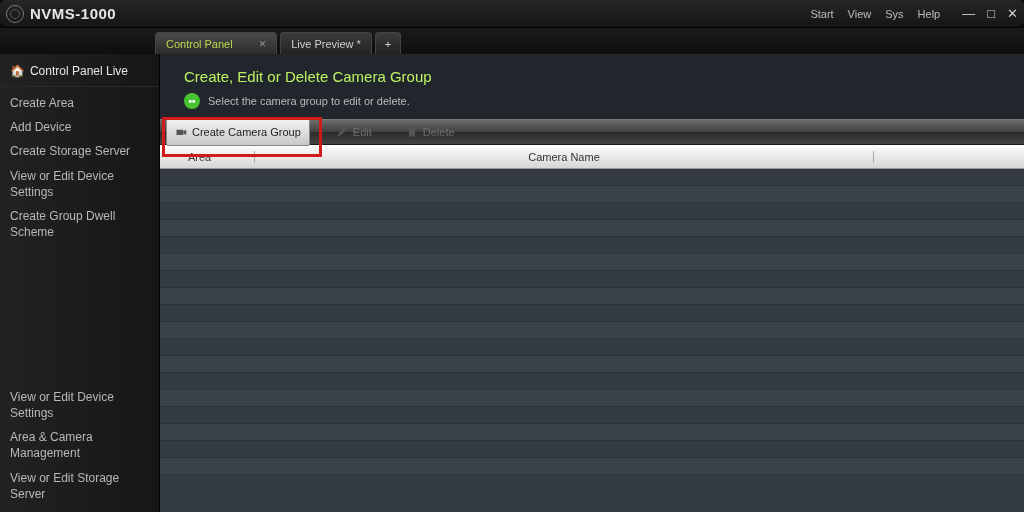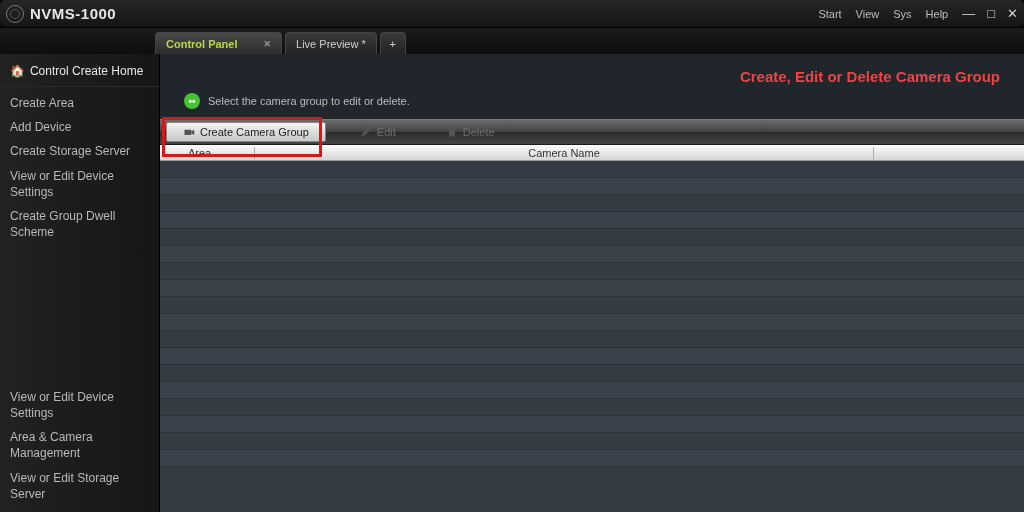--- a/index.html
+++ b/index.html
@@ -9,79 +9,79 @@
     height: 28px;
     background: linear-gradient(to bottom, #262626 0%, #151515 100%);
     display: flex; align-items: center; padding: 0 6px;
     border-bottom: 1px solid #000;
     border-radius: 6px;
   }
   .titlebar .logo { width: 18px; height: 18px; border: 1.5px solid #7a7a7a; border-radius: 50%; margin-right: 6px; position: relative; }
   .titlebar .logo::after { content:""; position:absolute; inset:3px; border:1px solid #555; border-radius:50%; }
   .titlebar .title { color:#e6e6e6; font-size: 15px; font-weight: bold; letter-spacing: 0.5px; }
   .titlebar .spacer { flex: 1; }
-  .titlebar .menu { display:flex; gap:14px; font-size:11px; color:#bdbdbd; margin-right: 14px; }
+  .titlebar .menu { display:flex; gap:14px; font-size:11px; color:#bdbdbd; margin-right: 22px; }
   .titlebar .winbtns { display:flex; gap:12px; align-items:center; color:#d0d0d0; }
   .titlebar .winbtns span { font-size: 13px; cursor: default; }
 
   .tabrow {
     height: 26px;
     background: linear-gradient(to bottom,#1b1b1b,#0e0e0e);
     display:flex; align-items:flex-end; padding-left: 155px; gap: 3px;
   }
   .tab {
     height: 22px; padding: 0 10px; display:flex; align-items:center; gap:4px;
     border-radius: 4px 4px 0 0; font-size:11px;
     background: linear-gradient(to bottom,#3b3b3b,#222);
     border:1px solid #444; border-bottom:none; color:#cfcfcf;
   }
-  .tab.active { background: linear-gradient(to bottom,#4a4a4a,#2c2c2c); color:#b8d84a; font-weight:bold;gap:26px; }
+  .tab.active { background: linear-gradient(to bottom,#4a4a4a,#2c2c2c); color:#b8d84a; font-weight:normal;gap:26px; }
   .tab .close { font-size:9px; color:#999; }
   .tab.add { width: 26px; justify-content:center; padding:0; }
 
   .body { display:flex; height: calc(512px - 28px - 26px); }
 
   .sidebar {
     width: 160px; background: linear-gradient(to right,#222 0%, #161616 100%);
     border-right:1px solid #000; display:flex; flex-direction:column;
     padding: 6px 0;
   }
   .sidebar .home { display:flex; align-items:center; gap:5px; padding: 4px 10px 8px 10px; color:#e6e6e6; font-size:12px; border-bottom:1px solid #2a2a2a; margin-bottom:4px;}
   .sidebar .item { padding: 4px 10px; color:#b8b8b8; font-size:12px; line-height:1.35; cursor:default; }
   .sidebar .flexgap { flex:1; }
 
   .main { flex:1; display:flex; flex-direction:column; background:#2d333a; }
 
   .header { padding: 14px 24px 10px 24px; background:#20262c; }
-  .header h2 { color:#ef4444; font-size:15px; font-weight:bold; margin-bottom:8px;text-align:right; }
+  .header h2 { color:#bef264; font-size:15px; font-weight:normal; margin-bottom:8px; }
   .header .hint { display:flex; align-items:center; gap:8px; color:#bababa; font-size:11px; }
   .header .hint .bubble { width:16px;height:16px;border-radius:50%;background:#46c330;display:flex;align-items:center;justify-content:center;color:#fff;font-size:10px;font-weight:bold; }
 
   .toolbar {
     height: 26px; background: linear-gradient(to bottom,#6c6c6c 0%, #424242 48%, #2c2c2c 52%, #444 100%);
     display:flex; align-items:center; padding: 0 6px; gap: 18px; position:relative;
     border-top:1px solid #7a7a7a; border-bottom:1px solid #1a1a1a;
   }
   .toolbar .btn {
-    height: 20px; display:flex; align-items:center; gap:5px; padding: 0 16px;
+    height: 28px; display:flex; align-items:center; gap:5px; padding: 0 8px;
     font-size:11px; color:#2a2a2a; cursor:default;
   }
   .toolbar .btn.primary {
     background: linear-gradient(to bottom,#f2f2f2,#c8c8c8);
     border:1px solid #888; border-radius:2px; color:#222;
   }
   .toolbar .btn.disabled { color:#6e6e6e; }
   .toolbar .icon { width:12px; height:12px; }
   .red-highlight {
     position:absolute; left:2px; top:-3px; width:160px; height:40px;
     border: 3px solid #d21a1a; pointer-events:none;
   }
 
   .colheads {
-    height:16px; background: linear-gradient(to bottom,#fdfdfd,#d6d6d6);
+    height:24px; background: linear-gradient(to bottom,#fdfdfd,#d6d6d6);
     display:flex; align-items:center; color:#333; font-size:11px;
     border-bottom:1px solid #999;
   }
   .colheads .col1 { width: 95px; padding-left:28px; border-right:1px solid #aaa; }
   .colheads .col2 { flex:1; text-align:center; border-right:1px solid #aaa; }
   .colheads .col3 { width: 150px; }
 
   .rows { flex:1; overflow:hidden; background:#343b42; }
   .rows .row { height:17px; border-bottom:1px solid #2b3138; background:#39414a; }
   .rows .row:nth-child(odd){ background:#343b42; }
@@ -116,21 +116,21 @@
   </div>
   <div class="tab add">
     <span>+</span>
   </div>
 </div>
 
 <div class="body">
   <div class="sidebar">
     <div class="home">
       <span>🏠</span>
-      <span>Control Create Home</span>
+      <span>Control Panel Live</span>
     </div>
     <div class="item">Create Area</div>
     <div class="item">Add Device</div>
     <div class="item">Create Storage Server</div>
     <div class="item">View or Edit Device Settings</div>
     <div class="item">Create Group Dwell Scheme</div>
     <div class="flexgap"></div>
     <div class="item">View or Edit Device Settings</div>
     <div class="item">Area &amp; Camera Management</div>
     <div class="item">View or Edit Storage Server</div>

